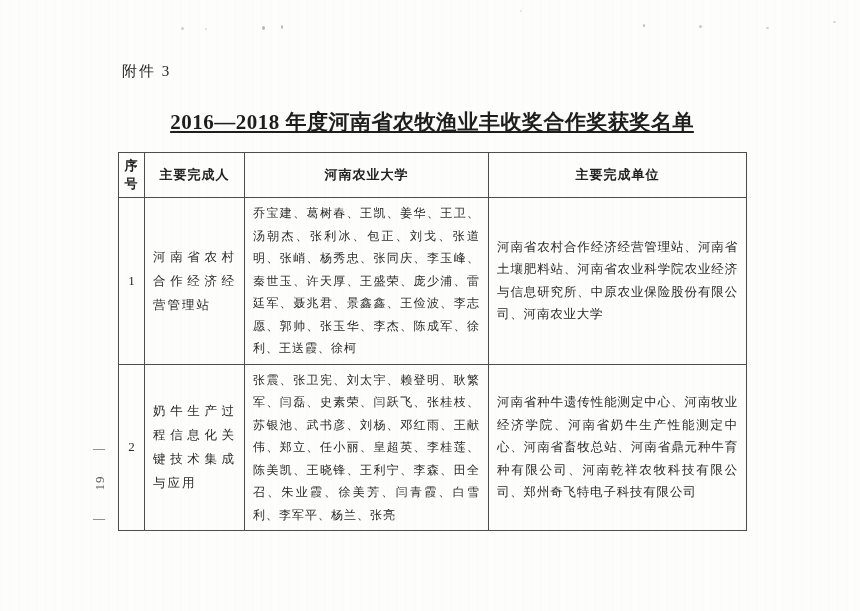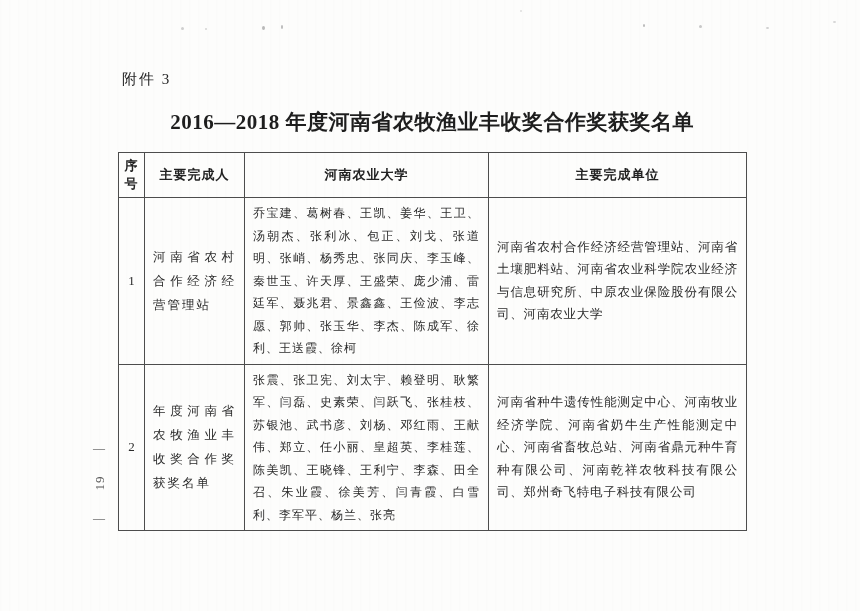--- a/index.html
+++ b/index.html
@@ -38,37 +38,38 @@
   .speck.s4 { left: 205px; top: 28px; width: 2px; height: 2px; background:#d4d4d4; }
   .speck.s5 { left: 699px; top: 25px; width: 3px; height: 3px; background:#c8c8c8; }
   .speck.s6 { left: 643px; top: 24px; width: 2px; height: 3px; }
   .speck.s7 { left: 766px; top: 27px; width: 3px; height: 2px; background:#d0d0d0; }
   .speck.s8 { left: 833px; top: 21px; width: 3px; height: 2px; background:#d6d6d6; }
   .speck.s9 { left: 520px; top: 10px; width: 2px; height: 2px; background:#dedede; }
 
   .attachment-label {
     position: absolute;
     left: 122px;
-    top: 70px;
+    top: 62px;
     font-size: 15px;
     letter-spacing: 2px;
     color: #262626;
   }
   .doc-title {
     position: absolute;
     left: 118px;
     top: 108px;
     width: 628px;
     margin: 0;
     text-align: center;
     font-size: 21px;
     font-weight: bold;
     letter-spacing: 0.5px;
     color: #1e1e1e;
     font-family: "Liberation Serif", "DejaVu Serif", serif;
+    text-decoration: underline;
   }
 
   table.awards {
     position: absolute;
     left: 118px;
     top: 152px;
     width: 628px;
     border-collapse: collapse;
     table-layout: fixed;
     font-size: 13px;
@@ -189,21 +190,21 @@
   </thead>
   <tbody>
     <tr class="row-1">
       <td class="cell-index">1</td>
       <td class="cell-project">河南省农村合作经济经营管理站</td>
       <td class="cell-people">乔宝建、葛树春、王凯、姜华、王卫、汤朝杰、张利冰、包正、刘戈、张道明、张峭、杨秀忠、张同庆、李玉峰、秦世玉、许天厚、王盛荣、庞少浦、雷廷军、聂兆君、景鑫鑫、王俭波、李志愿、郭帅、张玉华、李杰、陈成军、徐利、王送霞、徐柯</td>
       <td class="cell-units">河南省农村合作经济经营管理站、河南省土壤肥料站、河南省农业科学院农业经济与信息研究所、中原农业保险股份有限公司、河南农业大学</td>
     </tr>
     <tr class="row-2">
       <td class="cell-index">2</td>
-      <td class="cell-project">年度河南省农牧渔业丰收奖合作奖获奖名单</td>
+      <td class="cell-project">奶牛生产过程信息化关键技术集成与应用</td>
       <td class="cell-people">张震、张卫宪、刘太宇、赖登明、耿繁军、闫磊、史素荣、闫跃飞、张桂枝、苏银池、武书彦、刘杨、邓红雨、王献伟、郑立、任小丽、皇超英、李桂莲、陈美凯、王晓锋、王利宁、李森、田全召、朱业霞、徐美芳、闫青霞、白雪利、李军平、杨兰、张亮</td>
       <td class="cell-units">河南省种牛遗传性能测定中心、河南牧业经济学院、河南省奶牛生产性能测定中心、河南省畜牧总站、河南省鼎元种牛育种有限公司、河南乾祥农牧科技有限公司、郑州奇飞特电子科技有限公司</td>
     </tr>
   </tbody>
 </table>
 
 <div class="page-number">
   <span class="dash">—</span>
   <span class="num">19</span>
   <span class="dash">—</span>

